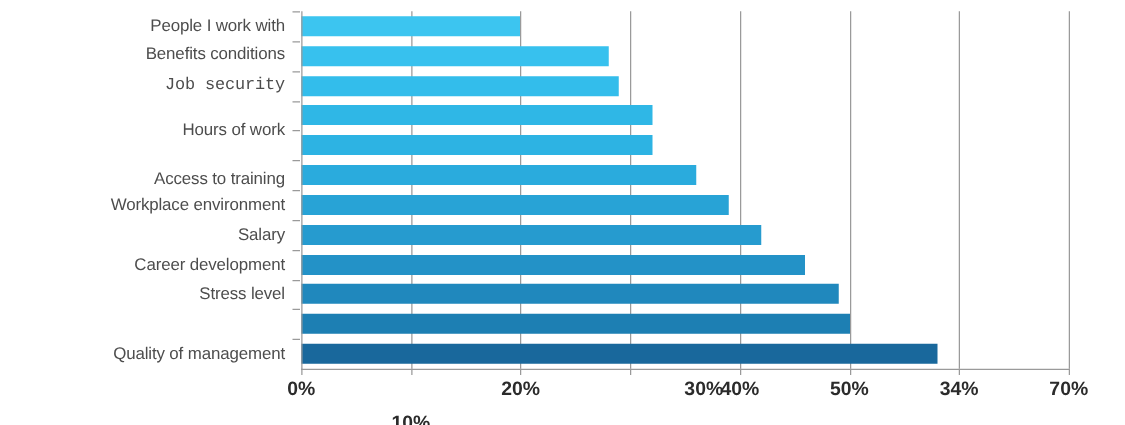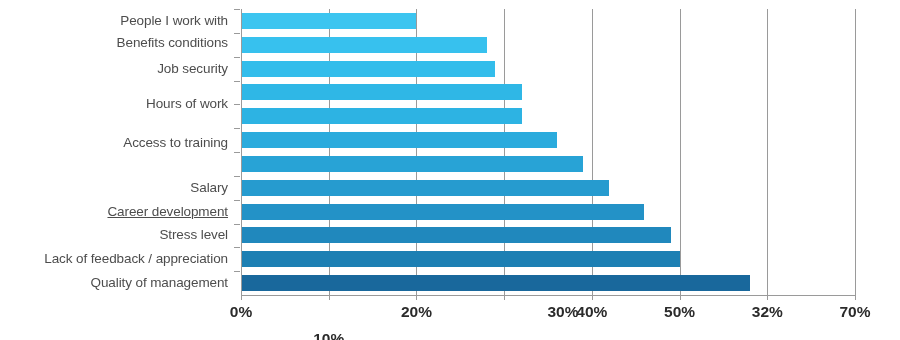--- a/index.html
+++ b/index.html
@@ -110,27 +110,27 @@
   }
 </style>
 </head>
 <body>
 
 <div id="chart-root">
 
   <div class="labels-col">
       <div class="cat-label" style="top: 3.91667px;">People I work with</div>
       <div class="cat-label" style="top: 26px; padding-left: 20px;">Benefits conditions</div>
-      <div class="cat-label" style="top: 51.5833px;">Job security</div>
+      <div class="cat-label" style="top: 51.5833px; font-family: Liberation Mono, monospace;">Job security</div>
       <div class="cat-label" style="top: 75.4167px; margin-top: 12px;">Hours of work</div>
       <div class="cat-label" style="top: 99.25px; margin-top: 27px;">Access to training</div>
+      <div class="cat-label" style="top: 146.917px;">Workplace environment</div>
       <div class="cat-label" style="top: 170.75px; margin-left: 44px;">Salary</div>
-      <div class="cat-label" style="top: 194.583px; text-decoration: underline;">Career development</div>
+      <div class="cat-label" style="top: 194.583px;">Career development</div>
       <div class="cat-label" style="top: 218.417px;">Stress level</div>
-      <div class="cat-label" style="top: 242.25px;">Lack of feedback / appreciation</div>
       <div class="cat-label" style="top: 266.083px;">Quality of management</div>
     </div>
 
   <div class="plot">
       <div class="gridline" style="left: 87.7143px;"></div>
       <div class="gridline" style="left: 175.429px;"></div>
       <div class="gridline" style="left: 263.143px;"></div>
       <div class="gridline" style="left: 350.857px;"></div>
       <div class="gridline" style="left: 438.571px;"></div>
       <div class="gridline" style="left: 526.286px;"></div>
@@ -170,16 +170,16 @@
     <div class="xtick-label" style="left: 328.714px; margin-top: 27px;">10%</div>
     <div class="tick-mark" style="left: 416.429px;"></div>
     <div class="xtick-label" style="left: 416.429px;">20%</div>
     <div class="tick-mark" style="left: 504.143px;"></div>
     <div class="xtick-label" style="left: 519px; margin-left: 44px;">30%</div>
     <div class="tick-mark" style="left: 591.857px;"></div>
     <div class="xtick-label" style="left: 591.857px;">40%</div>
     <div class="tick-mark" style="left: 679.571px;"></div>
     <div class="xtick-label" style="left: 679.571px;">50%</div>
     <div class="tick-mark" style="left: 767.286px;"></div>
-    <div class="xtick-label" style="left: 767.286px;">32%</div>
+    <div class="xtick-label" style="left: 767.286px;">34%</div>
     <div class="tick-mark" style="left: 855px;"></div>
     <div class="xtick-label" style="left: 855px;">70%</div>
   </div>
 
 </body></html>

